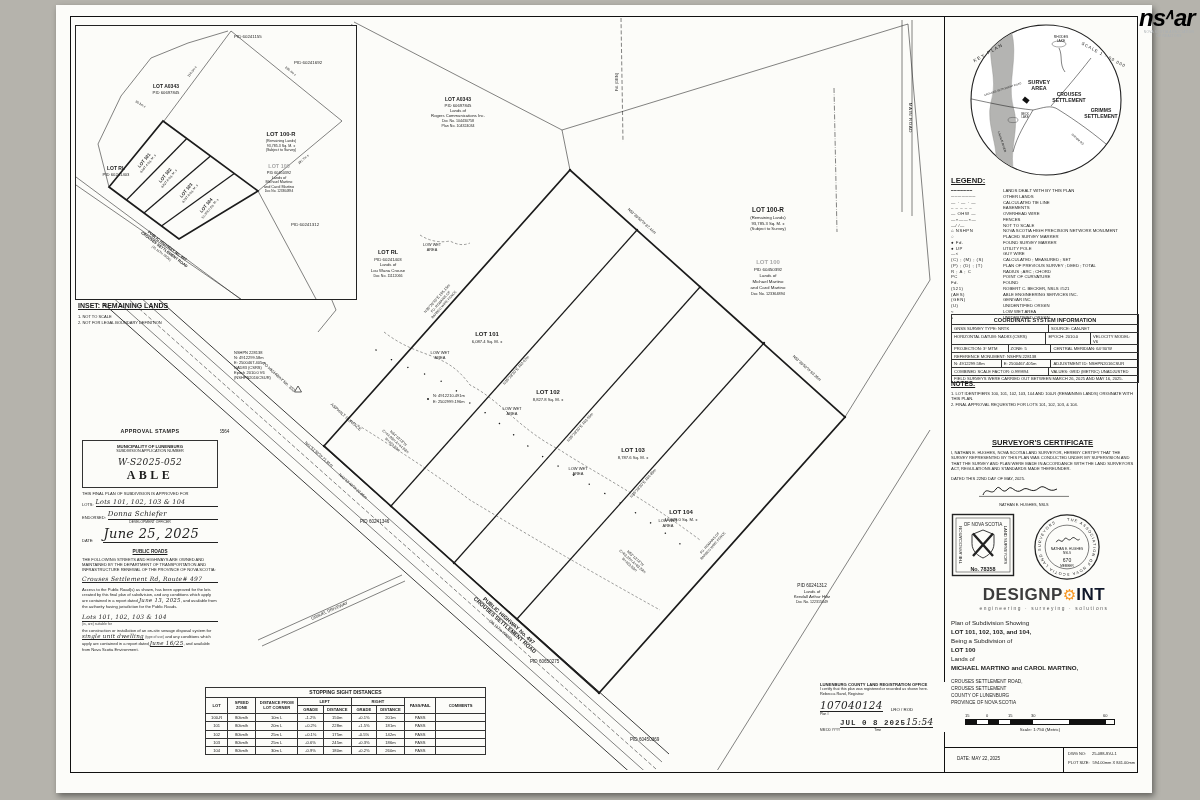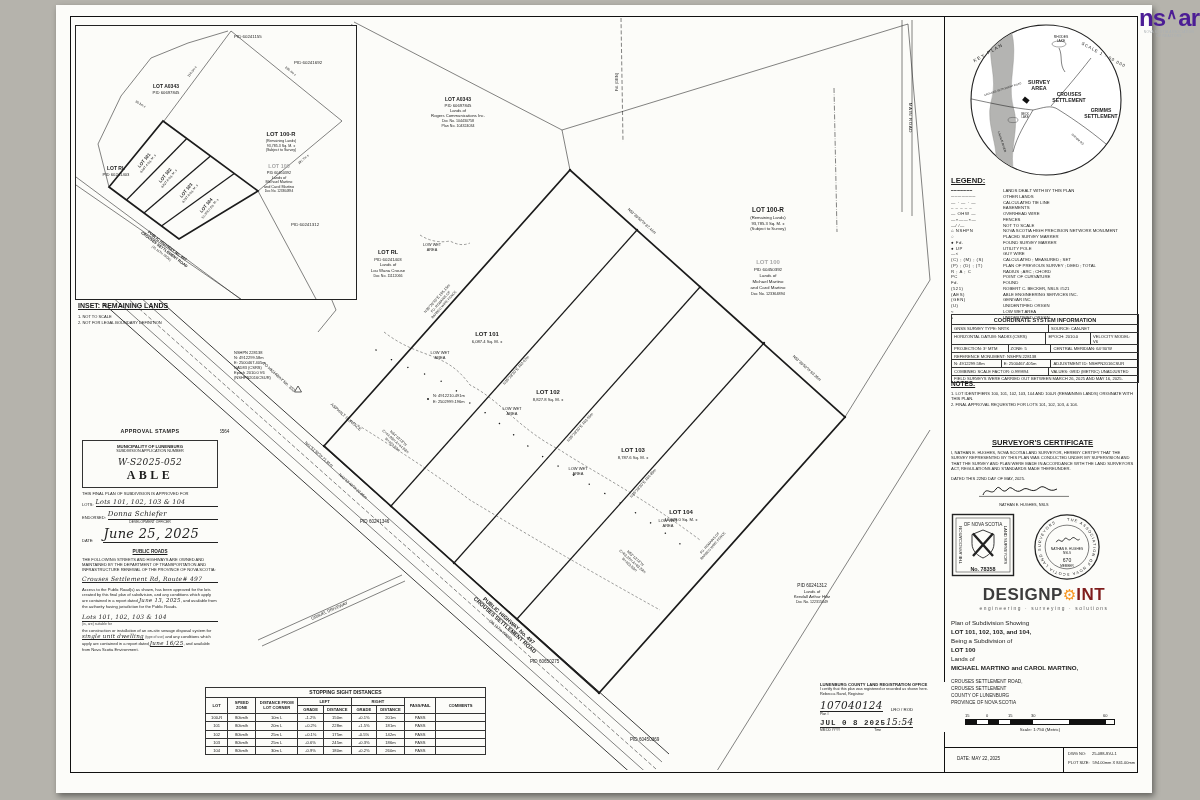--- a/index.html
+++ b/index.html
@@ -26,21 +26,21 @@
   .lg-row{display:flex;line-height:5.75px;font-size:4.3px;}
   .lg-sym{width:52px;flex:none;letter-spacing:.5px;}
   .lg-lab{flex:1;}
   .ct-row{display:flex;border-top:.6px solid #333;}
   .ct-cell{border-left:.6px solid #333;padding:.8px 2px;font-size:4.15px;line-height:1.2;}
   .ct-cell:first-child{border-left:none;}
   table.sight{border-collapse:collapse;width:100%;font-size:4.1px;}
   table.sight th,table.sight td{border:.6px solid #333;text-align:center;padding:1.1px 1px;font-weight:normal;}
   table.sight th{font-weight:bold;}
   .uline{border-bottom:.8px solid #222;}
-  .stampfont{font-family:"Liberation Mono",monospace;font-weight:bold;letter-spacing:1px;color:#2e2e2e;}
+  .stampfont{font-family:"Liberation Mono",monospace;font-weight:bold;letter-spacing:1px;color:#2e2e2e;margin-left:20px;}
 </style>
 </head>
 <body>
 
 <div class="abs" id="page"></div>
 <div class="abs" id="frame"></div>
 <div class="abs" id="divider"></div>
 
 <svg class="abs" style="left:0;top:0;z-index:1;" width="1200" height="800" viewBox="0 0 1200 800">
   <defs>
@@ -653,21 +653,21 @@
       <text class="mid" x="35" y="38" font-size="3.4">NATHAN E. HUGHES</text>
       <text class="mid" x="35" y="42.4" font-size="3.2">NSLS</text>
       <text class="mid" x="35" y="50" font-size="5.2">670</text>
       <text class="mid" x="35" y="56" font-size="3.2">MEMBER</text>
     </svg>
   </div>
 </div>
 
 <div class="abs" style="left:951px;top:585px;width:186px;z-index:2;">
   <div style="text-align:center;">
-    <span style="font-size:17px;font-weight:bold;letter-spacing:.5px;color:#3c3c3c;">DESIGNP</span><span style="font-size:15px;color:#f7941d;">⚙</span><span style="font-size:17px;font-weight:bold;letter-spacing:.5px;color:#7f1d1d;">INT</span>
+    <span style="font-size:17px;font-weight:bold;letter-spacing:.5px;color:#3c3c3c;">DESIGNP</span><span style="font-size:15px;color:#f7941d;">⚙</span><span style="font-size:17px;font-weight:bold;letter-spacing:.5px;color:#0f172a;">INT</span>
     <div style="font-size:4.8px;letter-spacing:1.6px;color:#555;margin-top:1px;">engineering · surveying · solutions</div>
   </div>
   <div style="margin-top:8px;font-size:6.2px;line-height:1.45;">
     <div>Plan of Subdivision Showing</div>
     <div class="b">LOT 101, 102, 103, and 104,</div>
     <div>Being a Subdivision of</div>
     <div class="b">LOT 100</div>
     <div>Lands of</div>
     <div class="b">MICHAEL MARTINO and CAROL MARTINO,</div>
   </div>
@@ -705,20 +705,20 @@
     <span>DWG NO:</span>
     <span>25-088-SV-L1</span>
   </div>
   <div class="abs" style="left:123px;top:12px;font-size:4px;display:flex;gap:3px;">
     <span>PLOT SIZE:</span>
     <span>594.00mm X 841.00mm</span>
   </div>
 </div>
 
 <div class="abs" style="left:1139px;top:6px;width:60px;z-index:3;text-align:center;">
-  <div style="display:flex;justify-content:space-between;align-items:flex-end;color:#4c1d95;font-weight:bold;line-height:1;">
+  <div style="display:flex;justify-content:flex-start;align-items:flex-end;color:#000000;font-weight:bold;line-height:1;font-style:italic;">
     <span style="font-size:24px;letter-spacing:-1px;">ns</span>
     <span style="font-size:15px;transform:translateY(-9px);margin:0 -1px;">∧</span>
     <span style="font-size:24px;letter-spacing:-1px;">ar</span>
   </div>
   <div style="font-size:3.2px;color:#aab0b5;letter-spacing:.3px;">NOVA SCOTIA ASSOCIATION</div>
   <div style="font-size:3.2px;color:#aab0b5;letter-spacing:.3px;">OF REALTORS</div>
 </div>
 
 </body></html>

